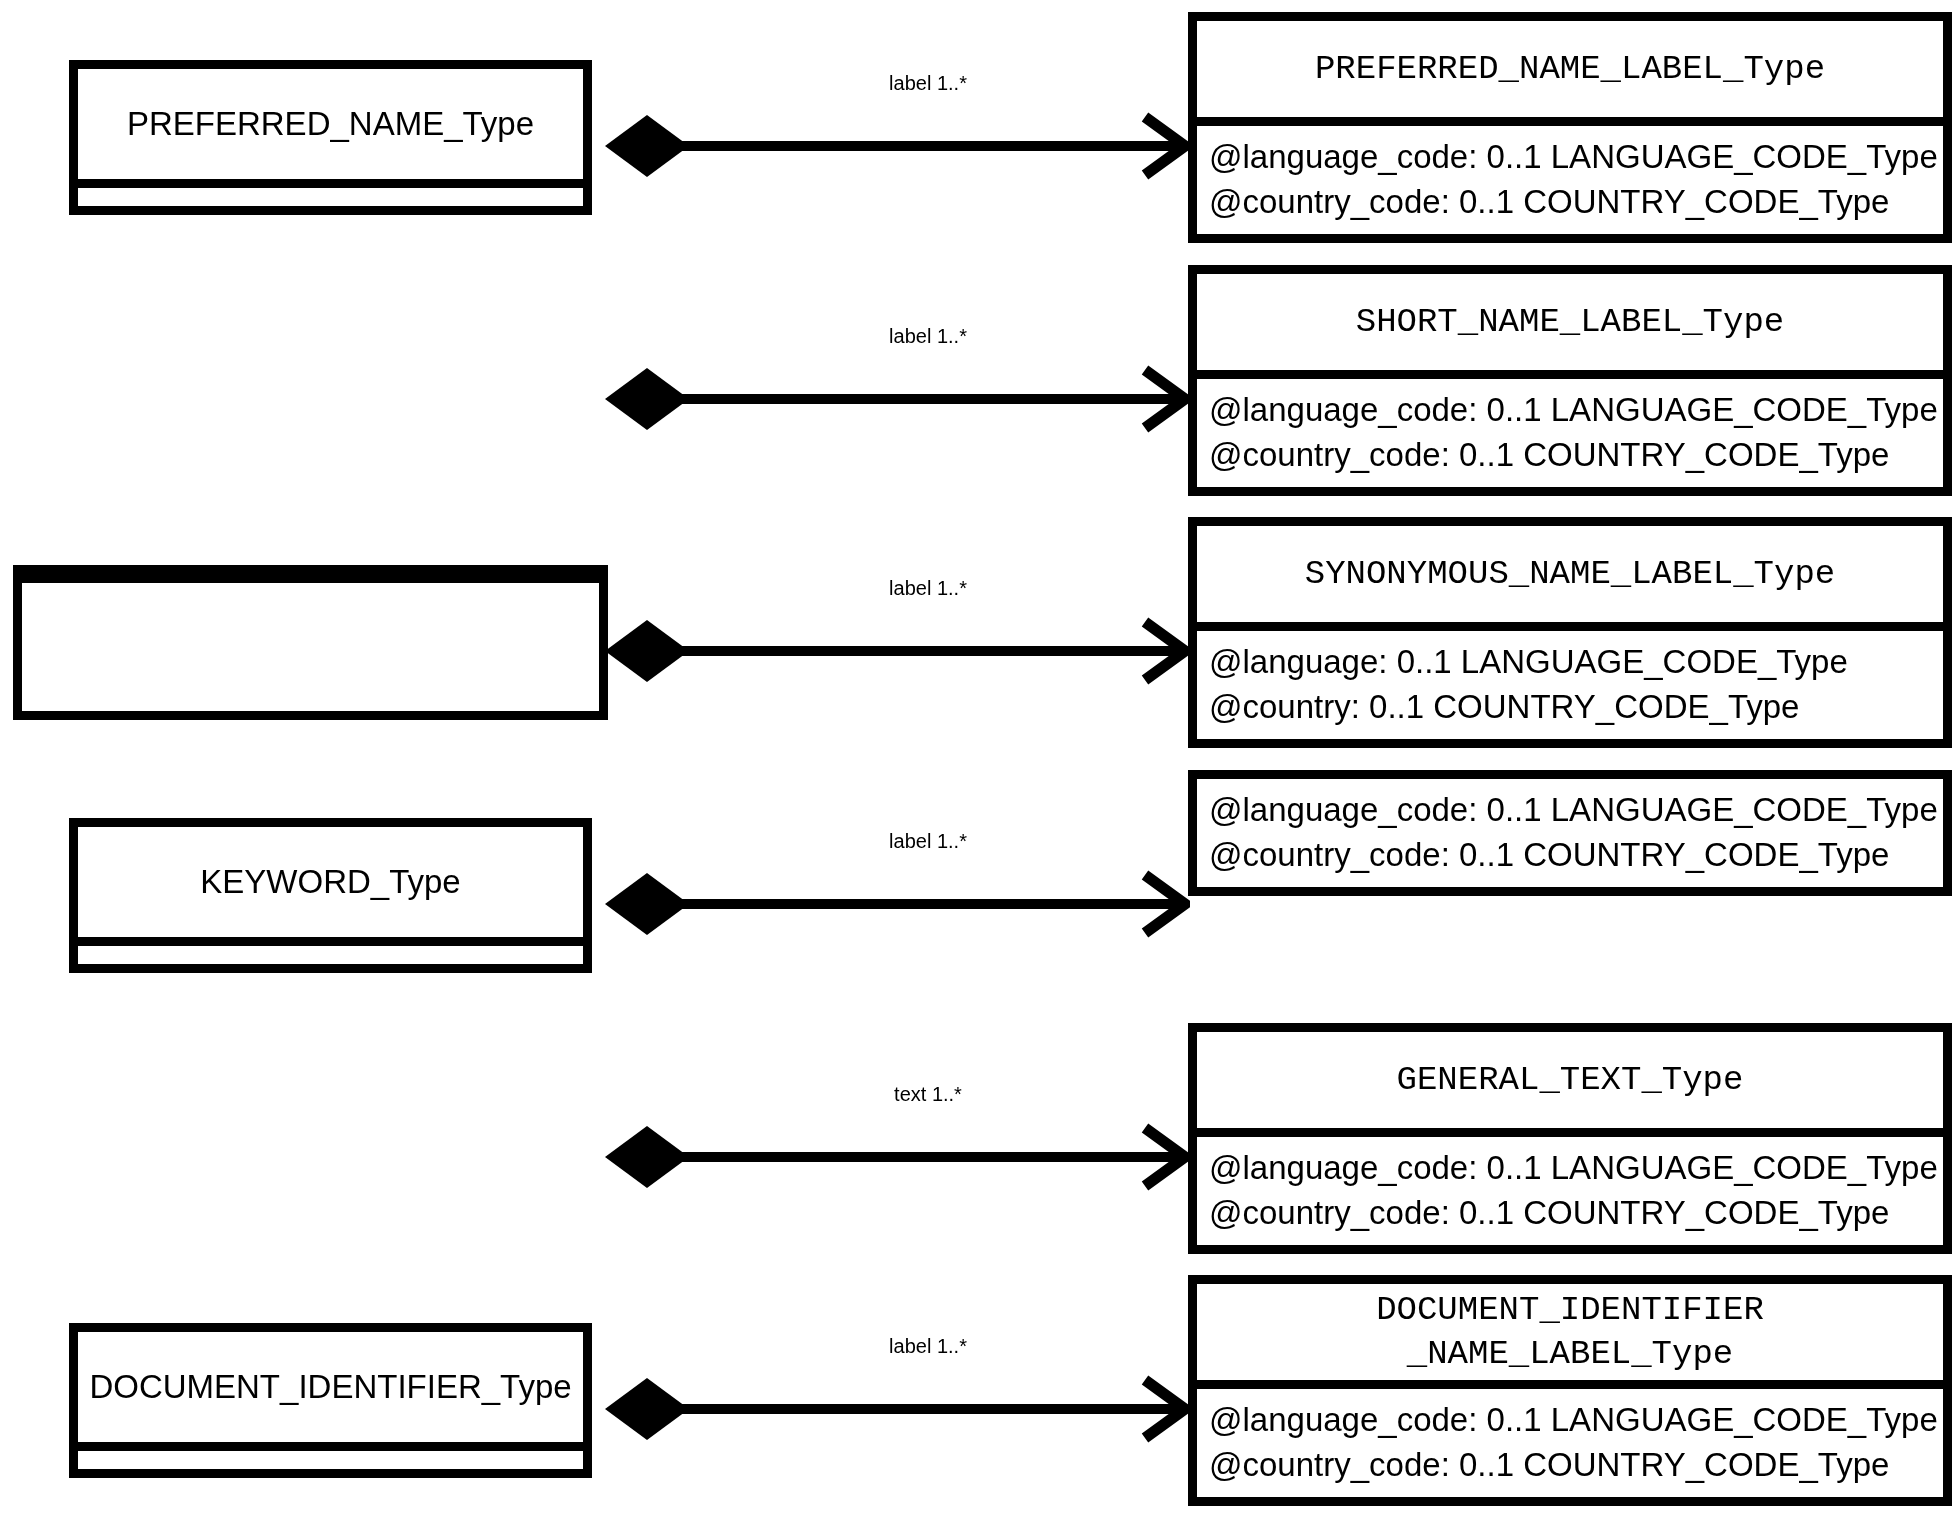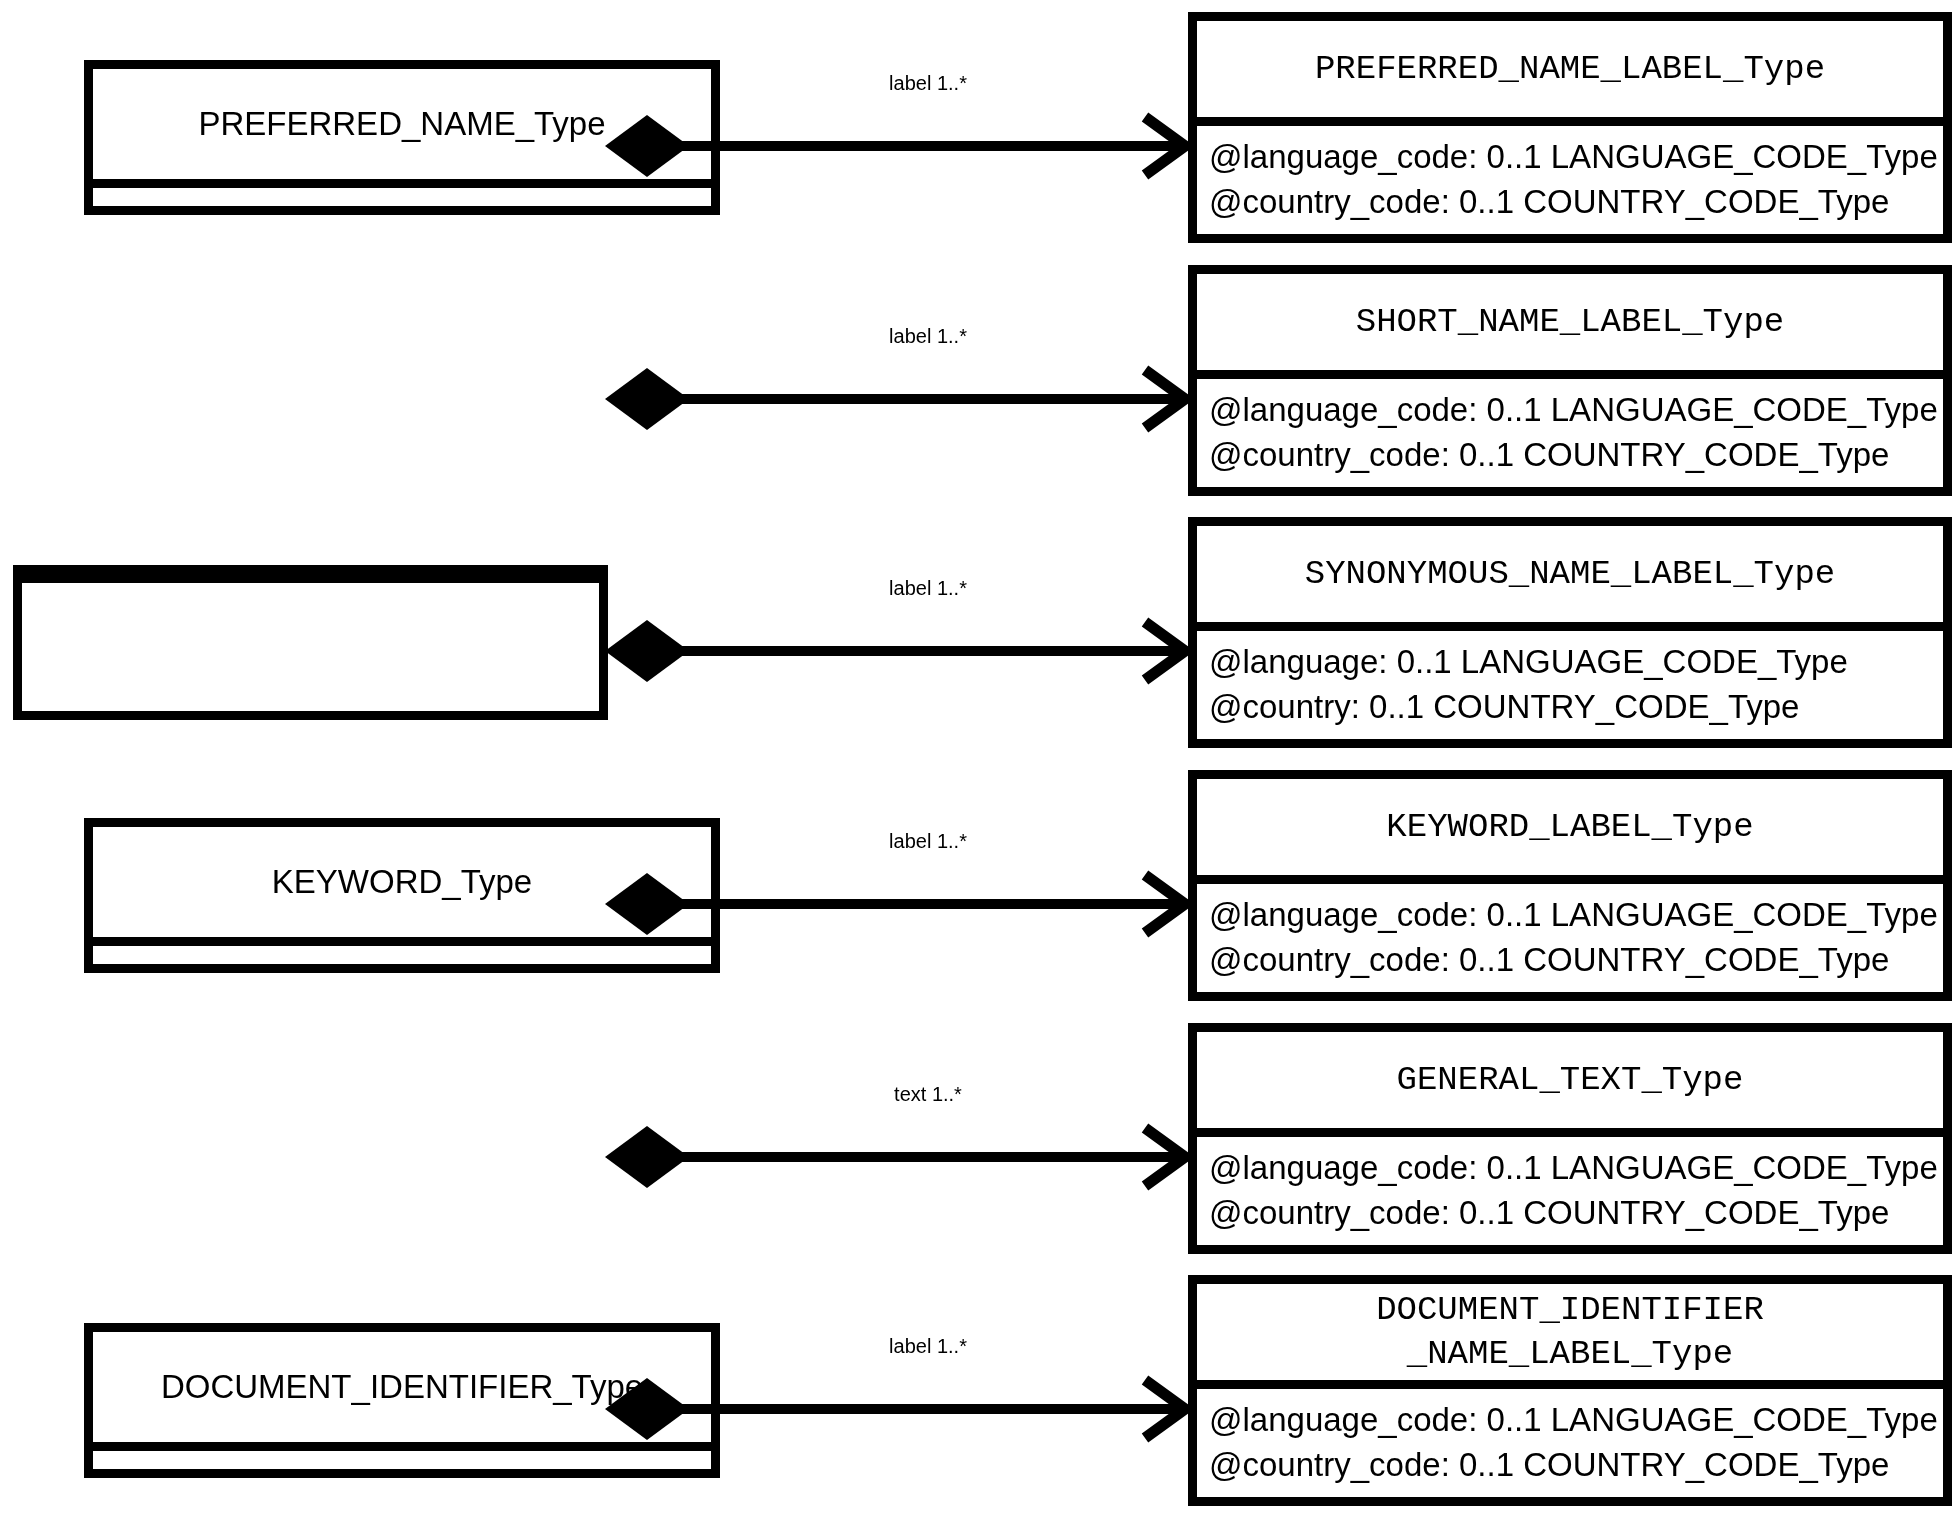--- a/index.html
+++ b/index.html
@@ -15,22 +15,22 @@
   .row { position: absolute; left: 0; width: 1960px; height: 253px; }
   .r1 { top: 0; }
   .r2 { top: 253px; }
   .r3 { top: 505px; }
   .r4 { top: 758px; }
   .r5 { top: 1011px; }
   .r6 { top: 1263px; }
 
   
   .src {
-    position: absolute; left: 84px; top: 60px;
-    width: 636px; height: 155px;
+    position: absolute; left: 69px; top: 60px;
+    width: 523px; height: 155px;
     border: 9px solid #000; box-sizing: border-box;
     background: #fff;
     display: flex; flex-direction: column;
   }
   .r3 .src { left: 13px; width: 595px; }
   .src-title {
     flex: 1 1 auto;
     display: flex; align-items: center; justify-content: center;
     font-size: 33px; white-space: nowrap;
   }
@@ -150,21 +150,20 @@
       <div class="conn-label">label 1..*</div>
       <div class="conn-line"></div>
       <svg class="diamond" width="84" height="62" viewBox="0 0 84 62">
           <polygon points="0,31 42,0 84,31 42,62" fill="#000"></polygon>
         </svg>
       <svg class="arrow" width="50" height="72" viewBox="0 0 50 72">
           <path d="M5,7 L45,36 L5,65" fill="none" stroke="#000" stroke-width="11"></path>
         </svg>
     </div>
     <div class="tgt">
-      <div class="tgt-title">KEYWORD_LABEL_Type</div>
       <div class="tgt-attrs">
         <div class="attr">@language_code: 0..1 LANGUAGE_CODE_Type</div>
         <div class="attr">@country_code: 0..1 COUNTRY_CODE_Type</div>
       </div>
     </div>
   </div>
 
   <div class="row r5">
     <div class="conn">
       <div class="conn-label">text 1..*</div>

